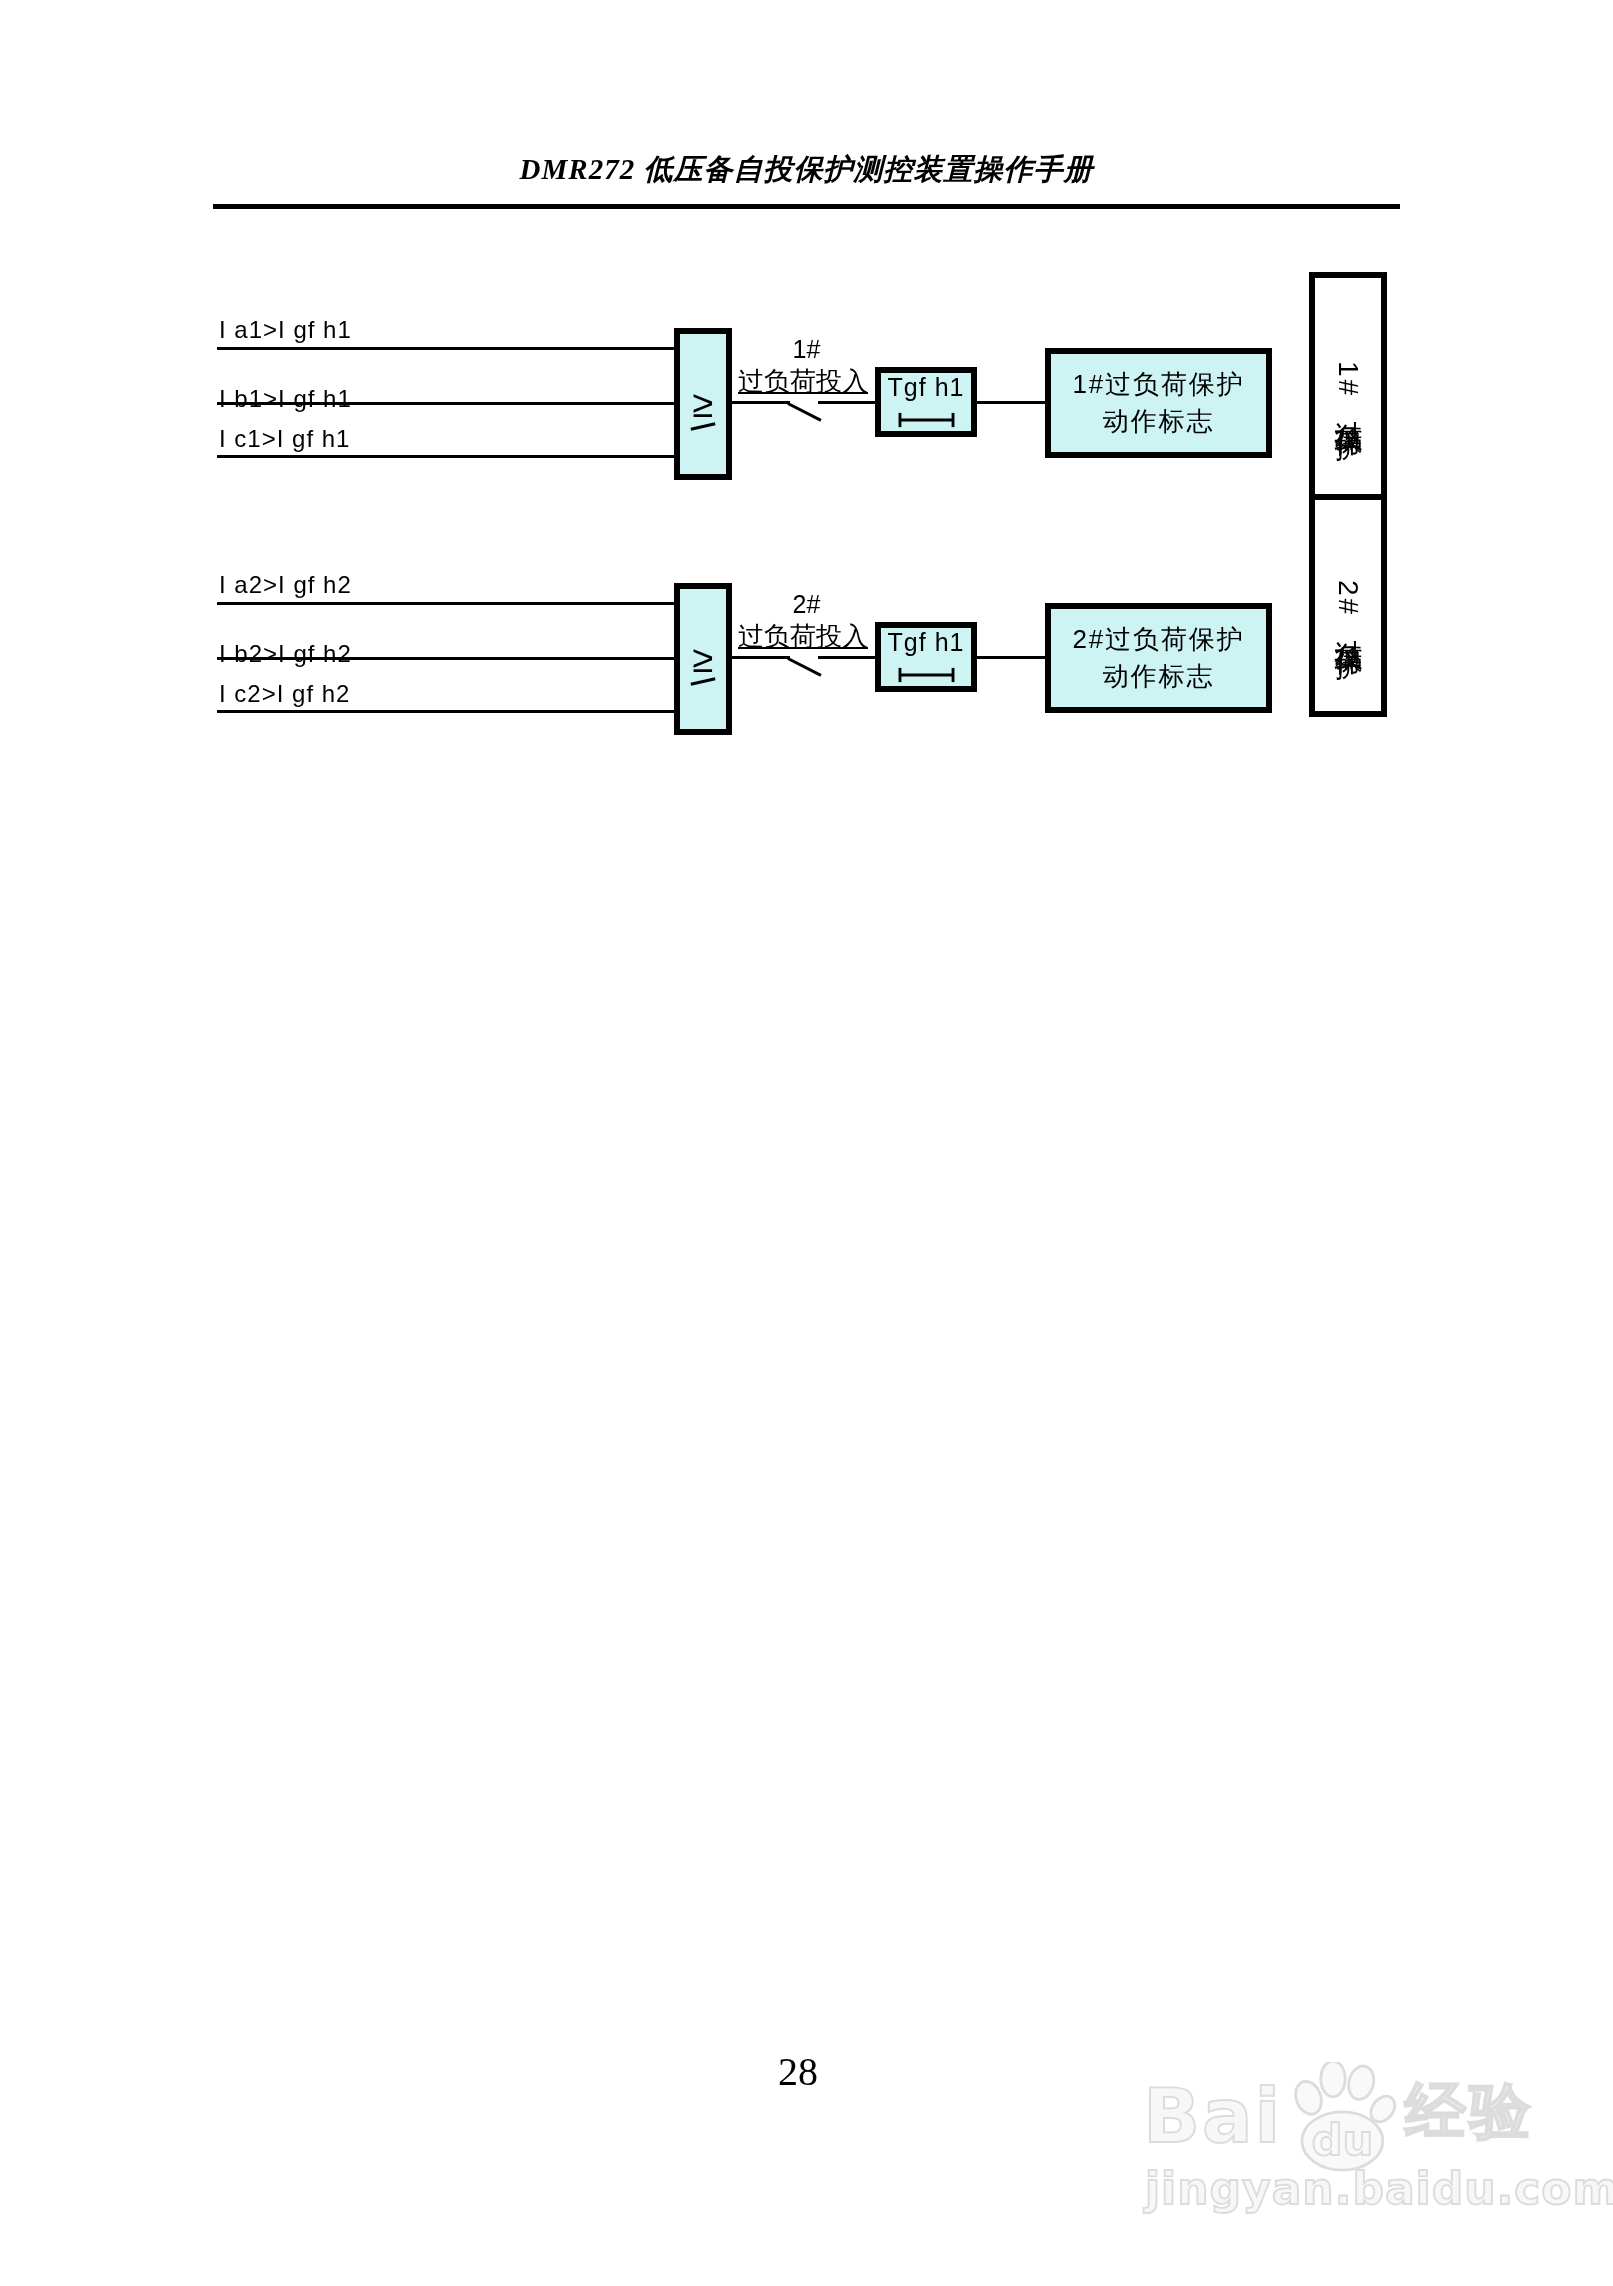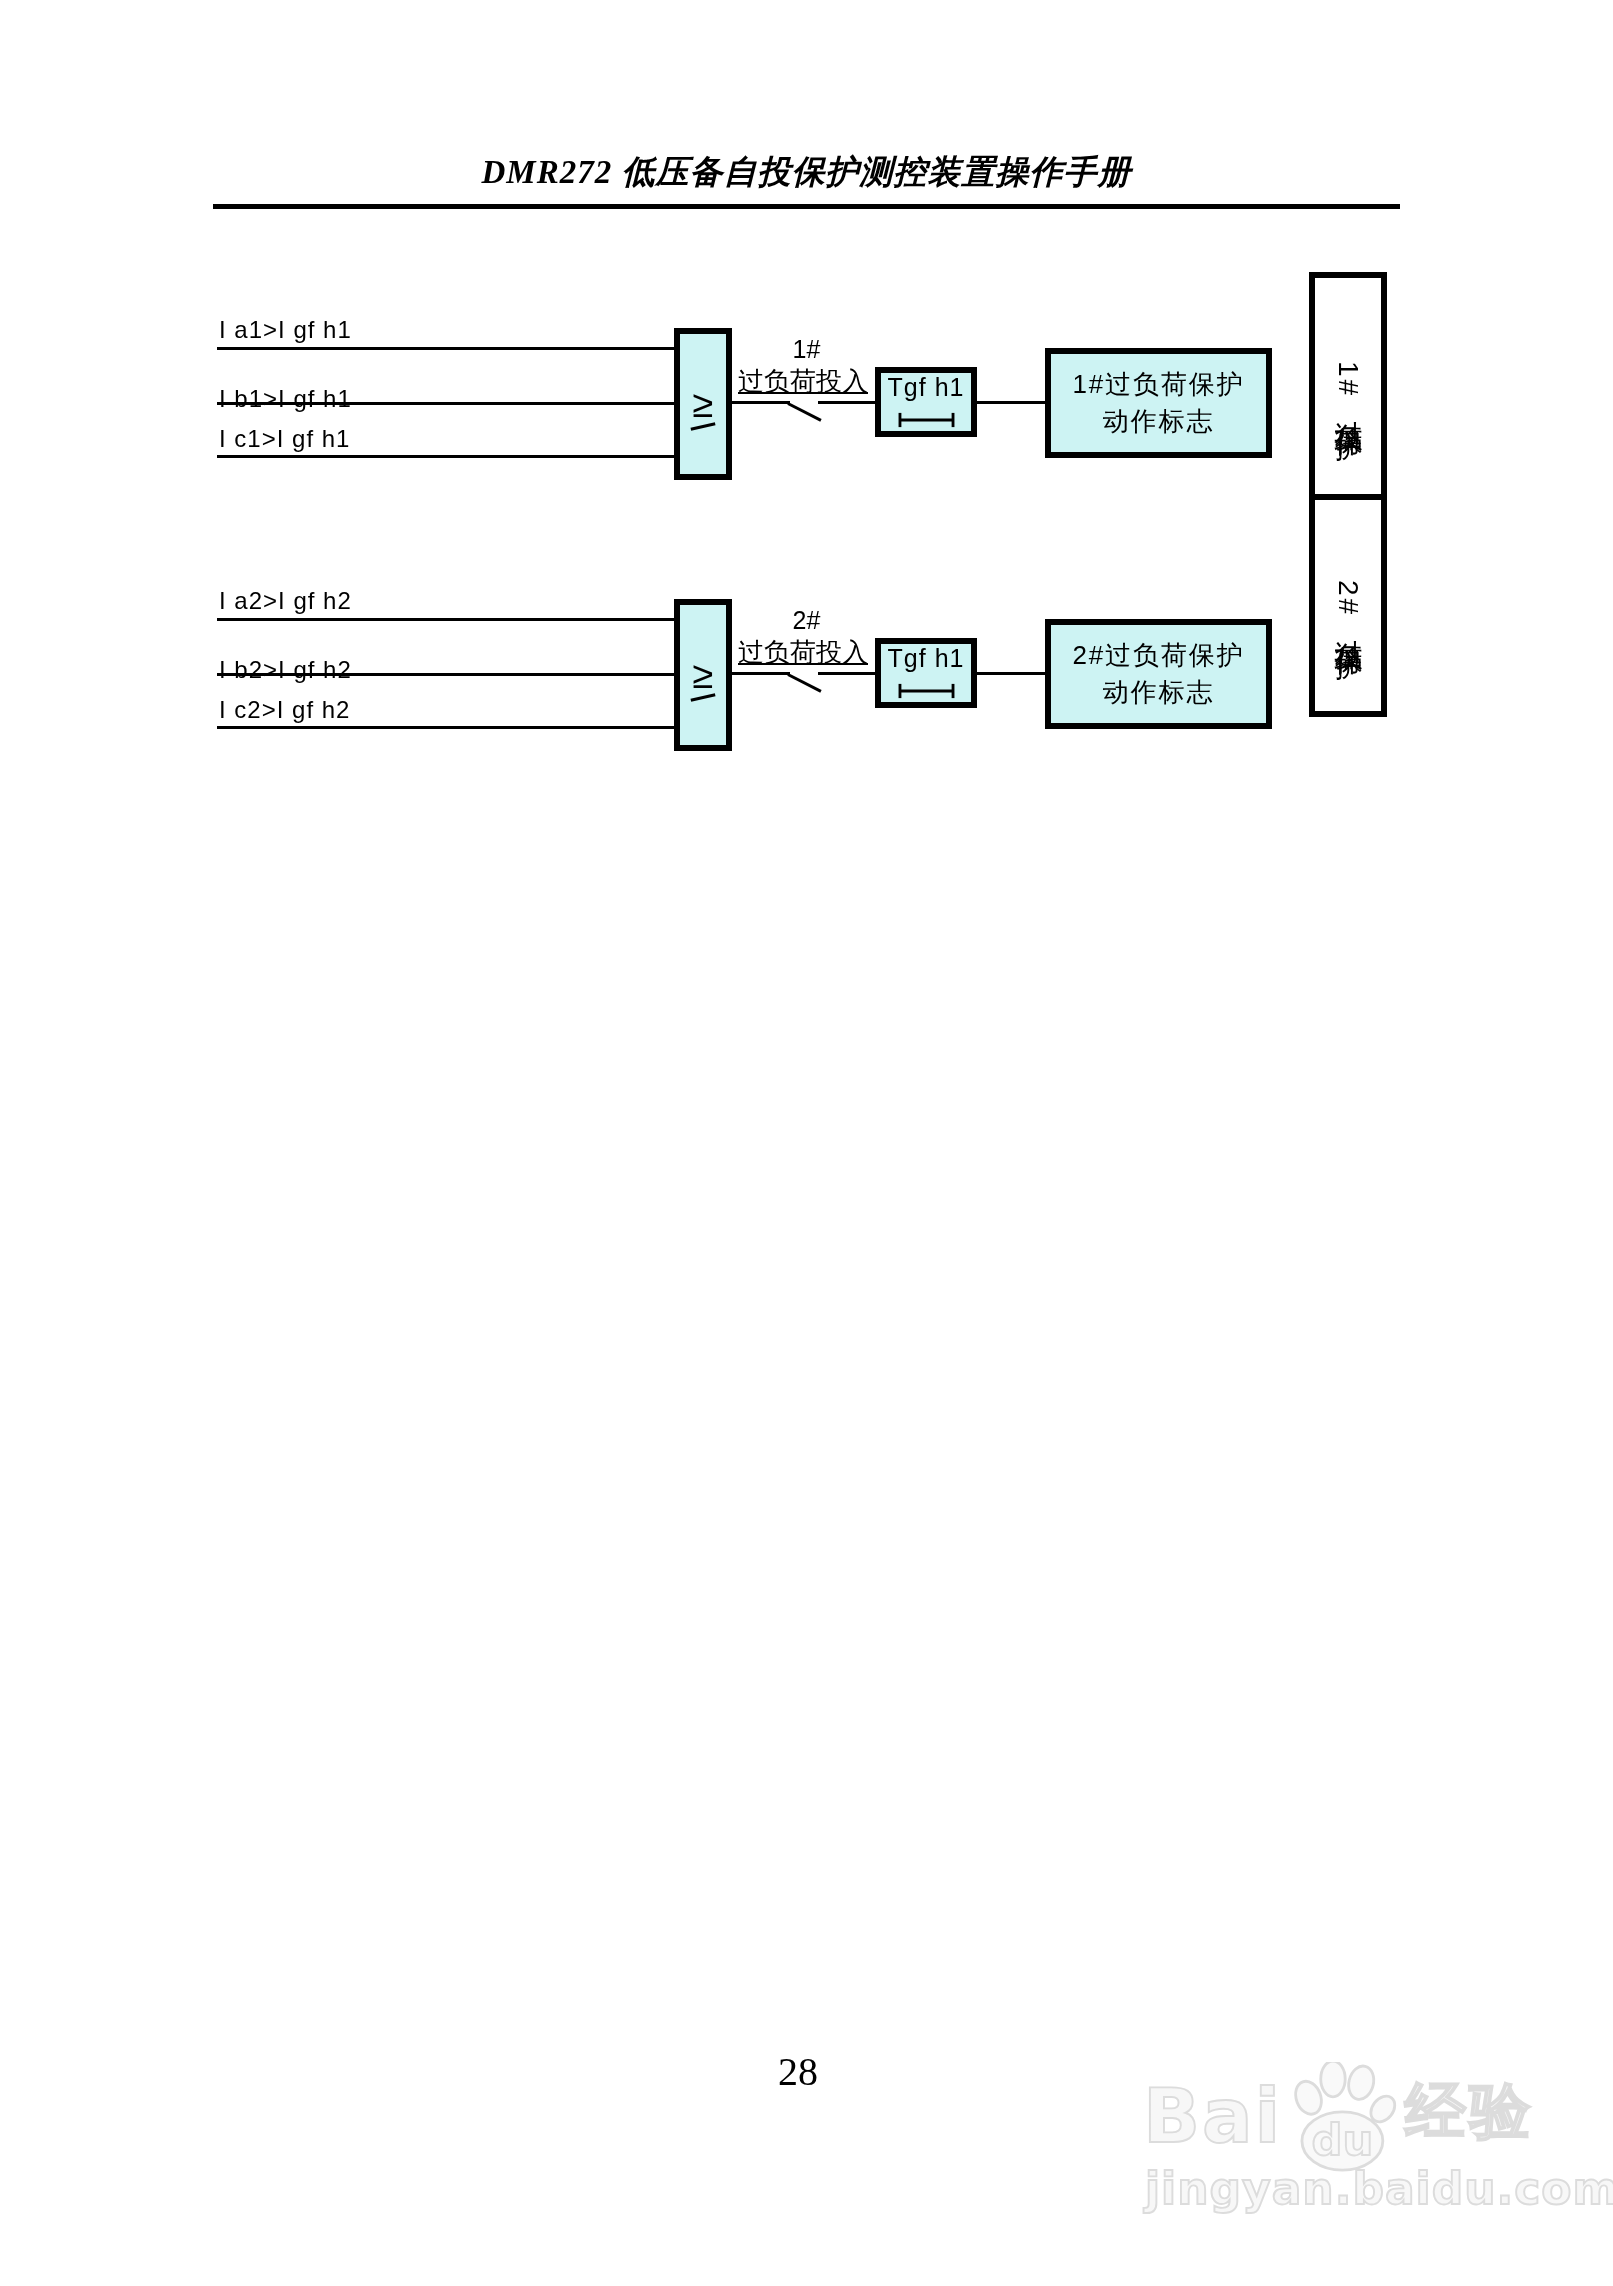--- a/index.html
+++ b/index.html
@@ -5,32 +5,32 @@
   html,body { margin:0; padding:0; background:#fff; }
   .page {
     position:relative; width:1614px; height:2286px; background:#ffffff;
     overflow:hidden; font-family:"Liberation Sans", sans-serif; color:#000;
   }
 
   
   .doc-title {
     position:absolute; left:213px; top:150px; width:1187px;
     text-align:center; font-family:"Liberation Serif", serif;
-    font-style:italic; font-weight:bold; font-size:33px; letter-spacing:1px;
+    font-style:italic; font-weight:bold; font-size:29px; letter-spacing:1px;
     white-space:nowrap;
   }
   .header-rule {
     position:absolute; left:213px; top:204px; width:1187px; height:4.8px;
     background:#000;
   }
 
   
   .group { position:absolute; left:0; width:1556px; height:173px; }
   .g1 { top:317px; }
-  .g2 { top:572px;margin-top:16px; }
+  .g2 { top:572px; }
 
   .in-label {
     position:absolute; left:219px; font-size:24px; letter-spacing:1px;
     line-height:1.1; white-space:nowrap;
   }
   .row0-label { top:0px; } .row1-label { top:69px; } .row2-label { top:109px;text-align:right; }
 
   .in-line { position:absolute; left:217px; width:457px; height:2.9px; background:#000; }
   .row0-line { top:30px; } .row1-line { top:85px; } .row2-line { top:138px; }
 

